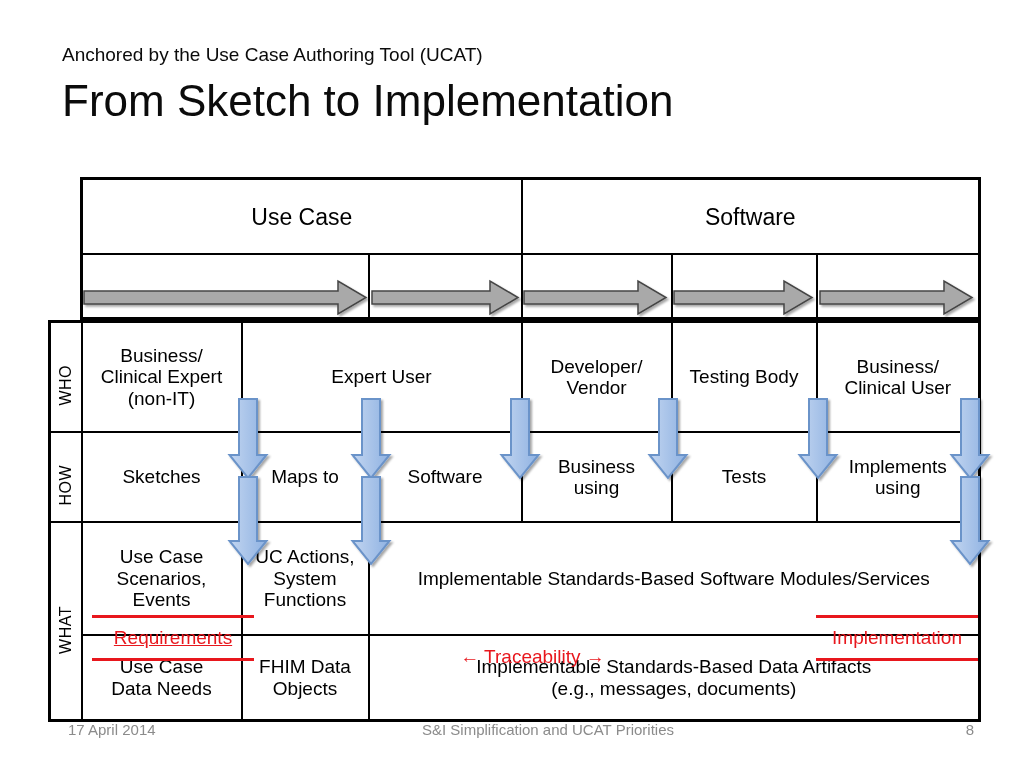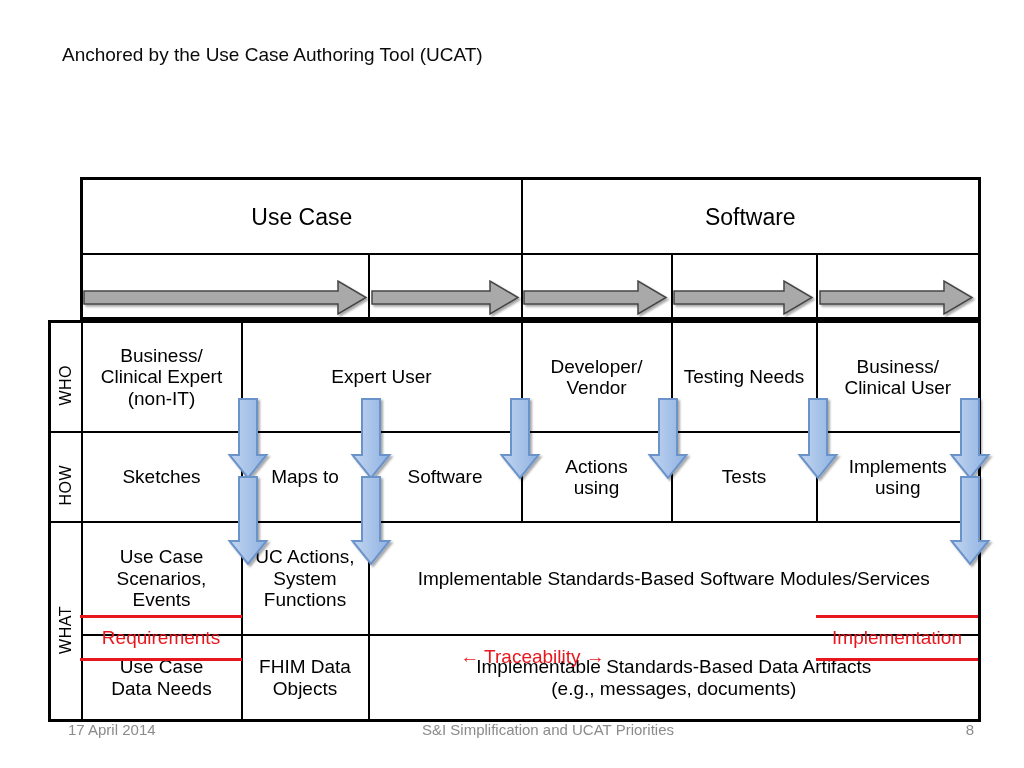--- a/index.html
+++ b/index.html
@@ -41,36 +41,37 @@
   }
 
   
   #arrow-overlay{left:0;top:0;width:1024px;height:768px;pointer-events:none;z-index:10;}
 
   
   .red-callout{
     top:615px;height:40px;border-top:3px solid #e8171d;border-bottom:3px solid #e8171d;
     color:#e8171d;font-size:19px;line-height:40px;text-align:center;
   }
-  #callout-left{left:80px;width:162px;}
+  #callout-left{left:92px;width:162px;text-decoration:underline;}
   #callout-right{left:816px;width:162px;}
   #callout-center{left:440px;width:185px;top:637px;color:#e8171d;font-size:19px;
     line-height:40px;text-align:center;}
 
   
   .footer-text{top:721px;color:#8b8b8b;font-size:15px;line-height:18px;}
   #footer-date{left:68px;}
   #footer-center{left:348px;width:400px;text-align:center;}
   #footer-page{right:50px;}
 </style>
 </head>
 <body>
 
 <div class="abs" id="title-block">
   <div id="title-line1">Anchored by the Use Case Authoring Tool (UCAT)</div>
+  <div id="title-line2">From Sketch to Implementation</div>
 </div>
 
 <div class="abs" id="upper-table">
   <table>
     <colgroup>
       <col style="width:287px">
         <col style="width:153px">
         <col style="width:150px">
       <col style="width:145px">
         <col style="width:163px">
@@ -106,32 +107,32 @@
         <tr class="who-row">
       <td class="side-label">
         <span class="vlabel">WHO</span>
       </td>
       <td>Business/
 Clinical Expert
 (non-IT)</td>
       <td colspan="2">Expert User</td>
       <td>Developer/
 Vendor</td>
-      <td>Testing Needs</td>
+      <td>Testing Body</td>
       <td>Business/
 Clinical User</td>
     </tr>
     <tr class="how-row">
       <td class="side-label">
         <span class="vlabel">HOW</span>
       </td>
       <td>Sketches</td>
       <td>Maps to</td>
       <td>Software</td>
-      <td>Actions
+      <td>Business
 using</td>
       <td>Tests</td>
       <td>Implements
 using</td>
     </tr>
     <tr class="what1-row">
       <td class="side-label" rowspan="2">
         <span class="vlabel">WHAT</span>
       </td>
       <td>Use Case

